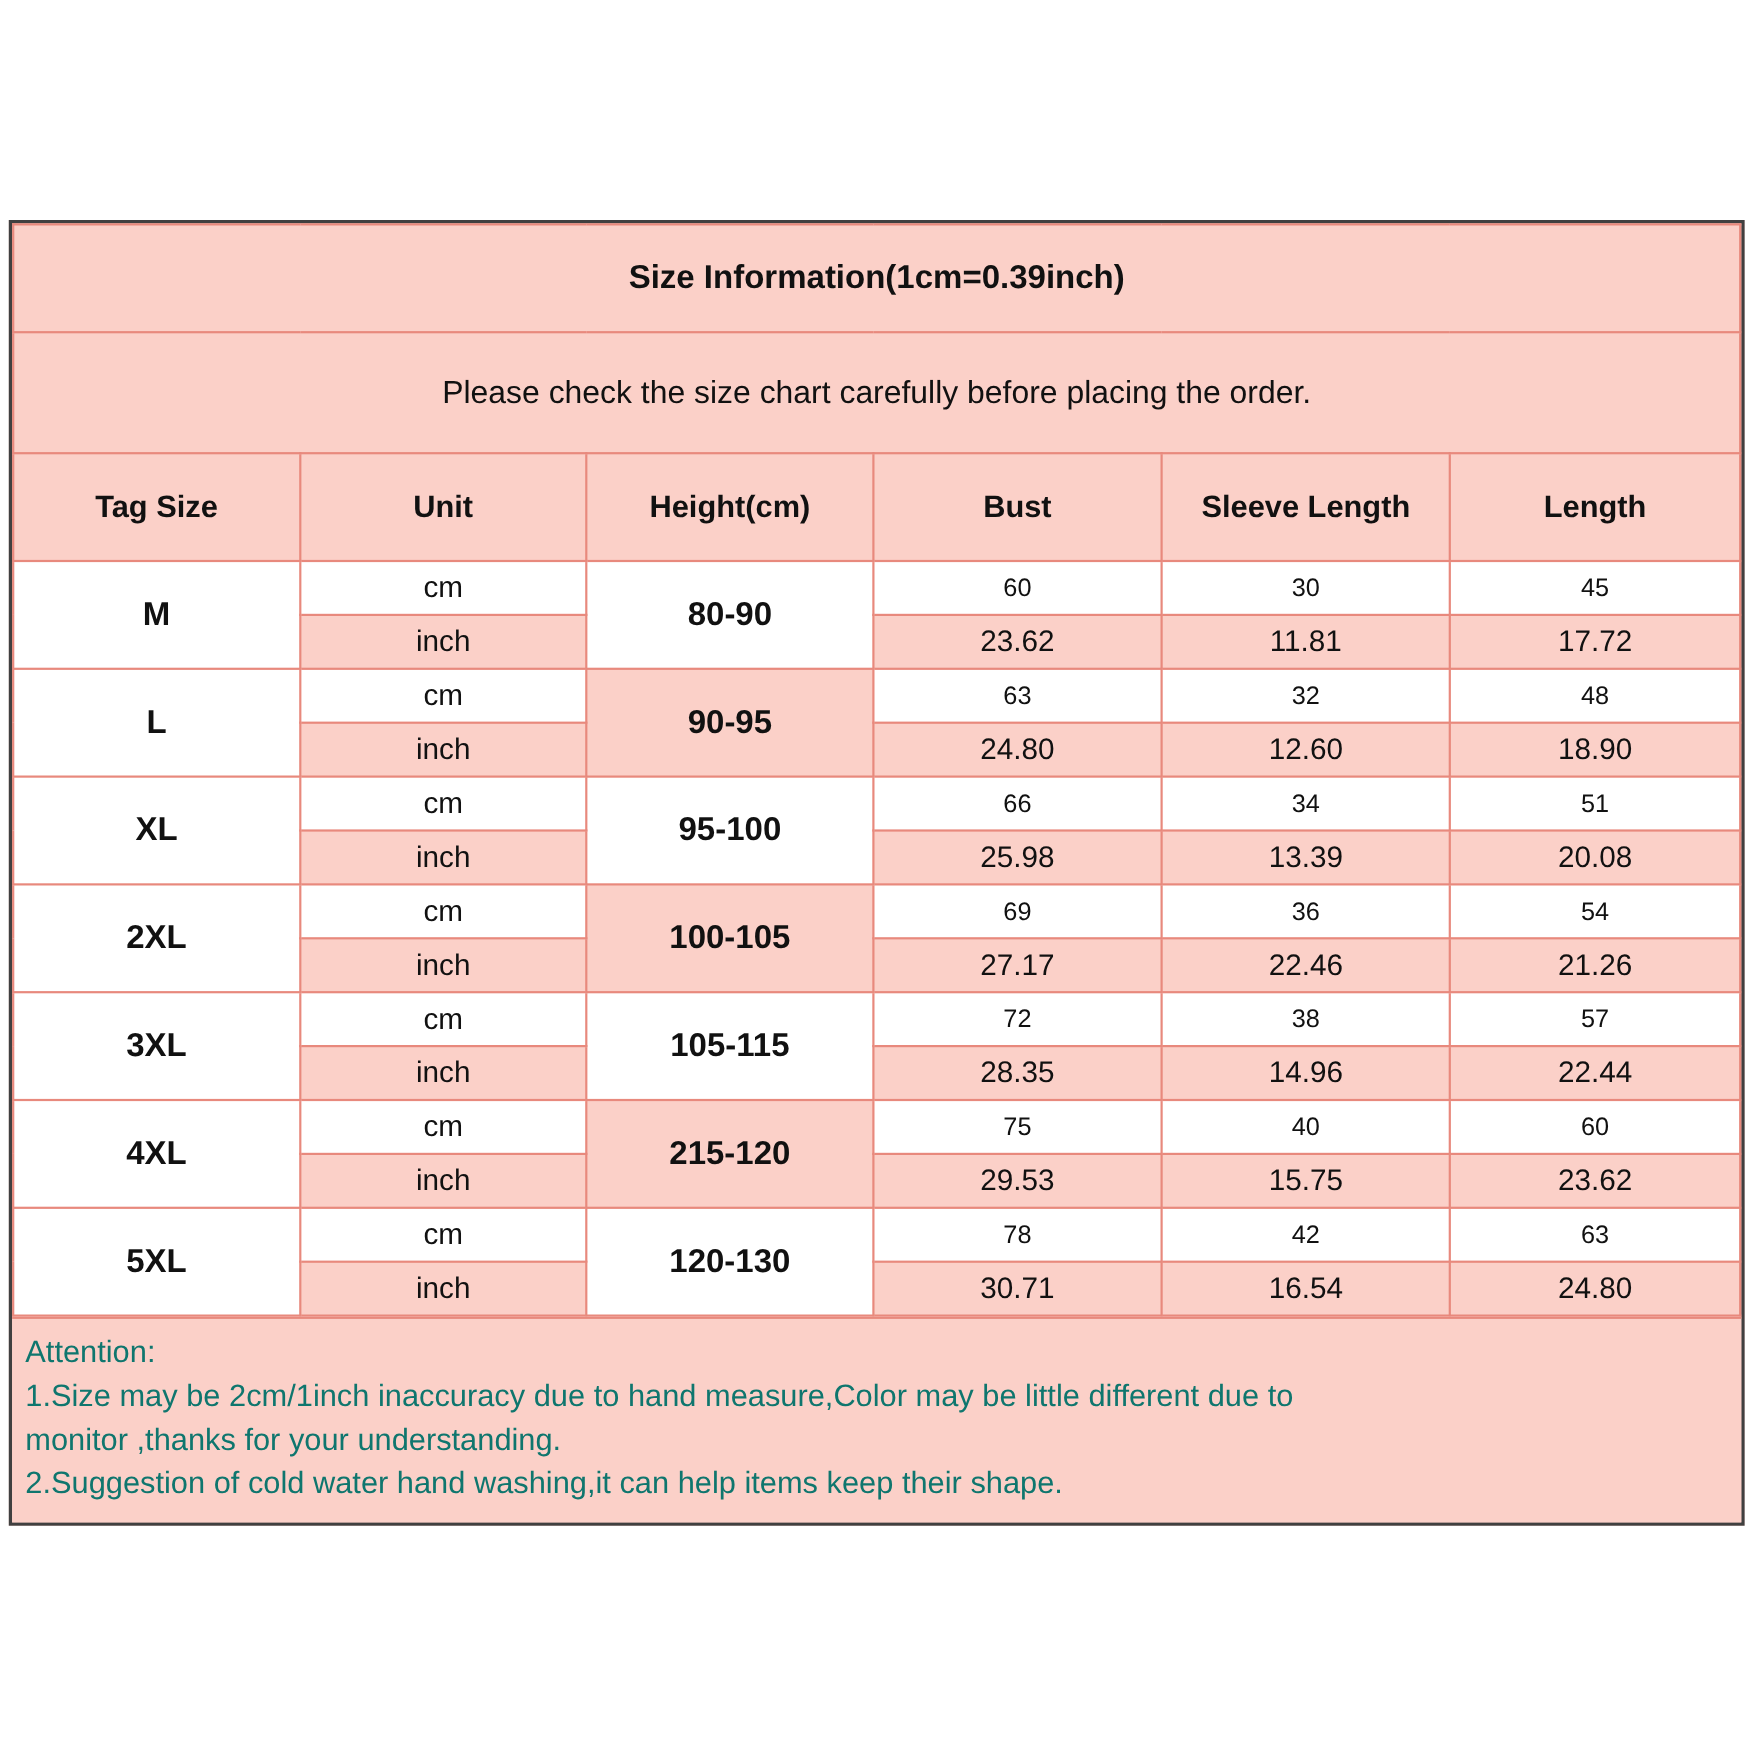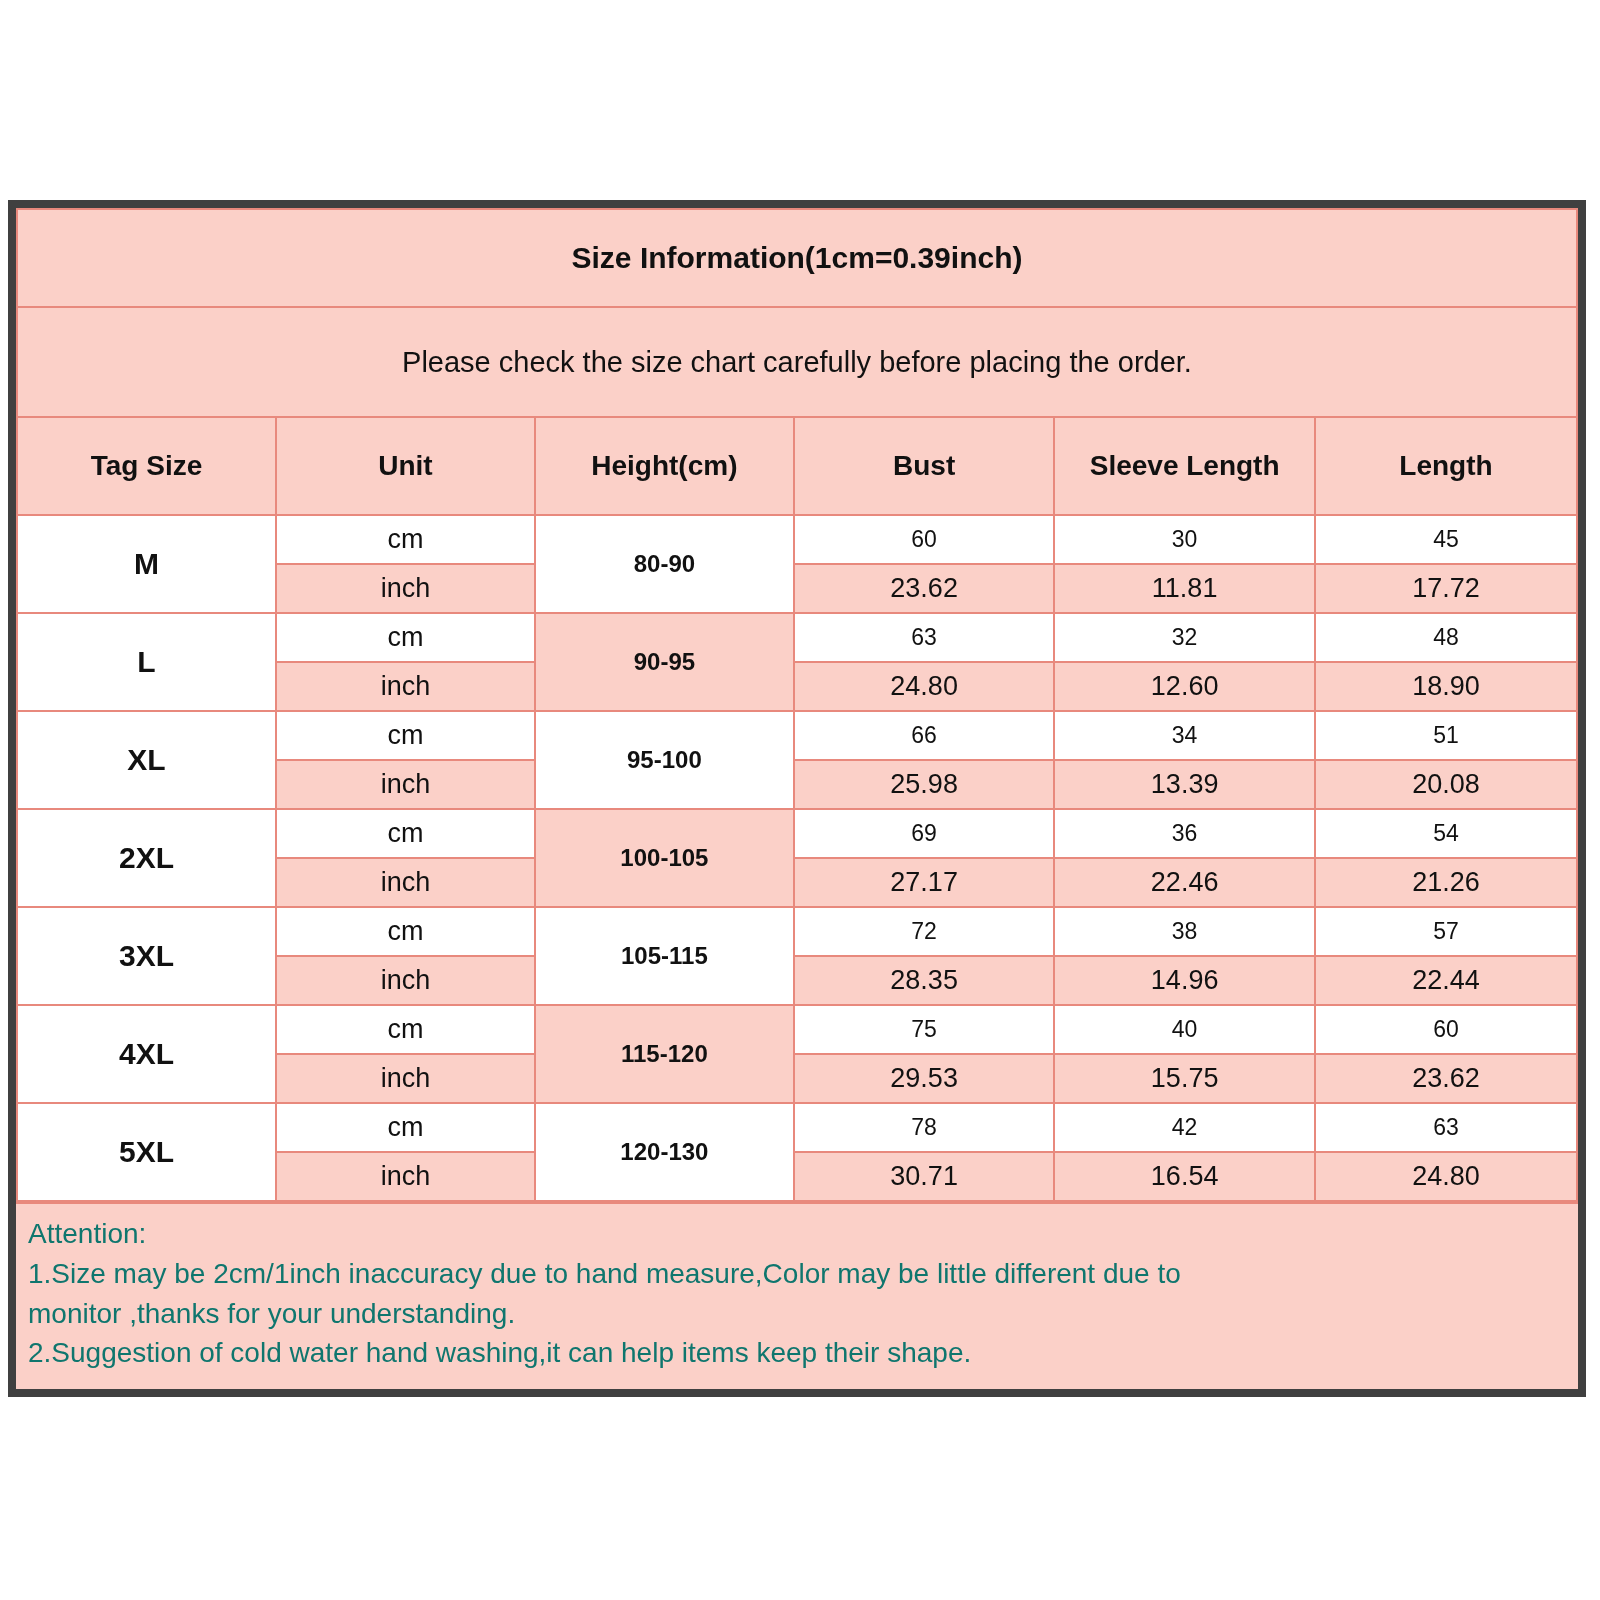--- a/index.html
+++ b/index.html
@@ -15,21 +15,21 @@
     width: 1600px;
     height: 1600px;
     background: #ffffff;
     box-sizing: border-box;
   }
   .chart-wrap {
     position: absolute;
     left: 8px;
     top: 200px;
     width: 1578px;
-    border: 8px solid #404040;
+    border: 3px solid #404040;
     box-sizing: border-box;
     background: #fbd0c8;
   }
   table.size-table {
     border-collapse: collapse;
     width: 100%;
     table-layout: fixed;
   }
   table.size-table td {
     border: 2px solid #e8897d;
@@ -56,21 +56,21 @@
     font-weight: bold;
     background: #fbd0c8 !important;
   }
   .sizecell {
     font-size: 30px;
     font-weight: bold;
     background: #ffffff !important;
     height: 94px;
   }
   .heightcell {
-    font-size: 24px;
+    font-size: 30px;
     font-weight: bold;
     height: 94px;
   }
   .unit-cm {
     background: #ffffff !important;
     font-size: 27px;
     height: 47px;
   }
   .unit-in {
     background: #fbd0c8 !important;
@@ -212,21 +212,21 @@
         <tr>
           <td class="unit-in">inch</td>
           <td class="val-in">28.35</td>
           <td class="val-in">14.96</td>
           <td class="val-in">22.44</td>
         </tr>
 
         <tr>
           <td class="sizecell" rowspan="2">4XL</td>
           <td class="unit-cm">cm</td>
-          <td class="heightcell pink-h" rowspan="2">115-120</td>
+          <td class="heightcell pink-h" rowspan="2">215-120</td>
           <td class="val-cm">75</td>
           <td class="val-cm">40</td>
           <td class="val-cm">60</td>
         </tr>
         <tr>
           <td class="unit-in">inch</td>
           <td class="val-in">29.53</td>
           <td class="val-in">15.75</td>
           <td class="val-in">23.62</td>
         </tr>

